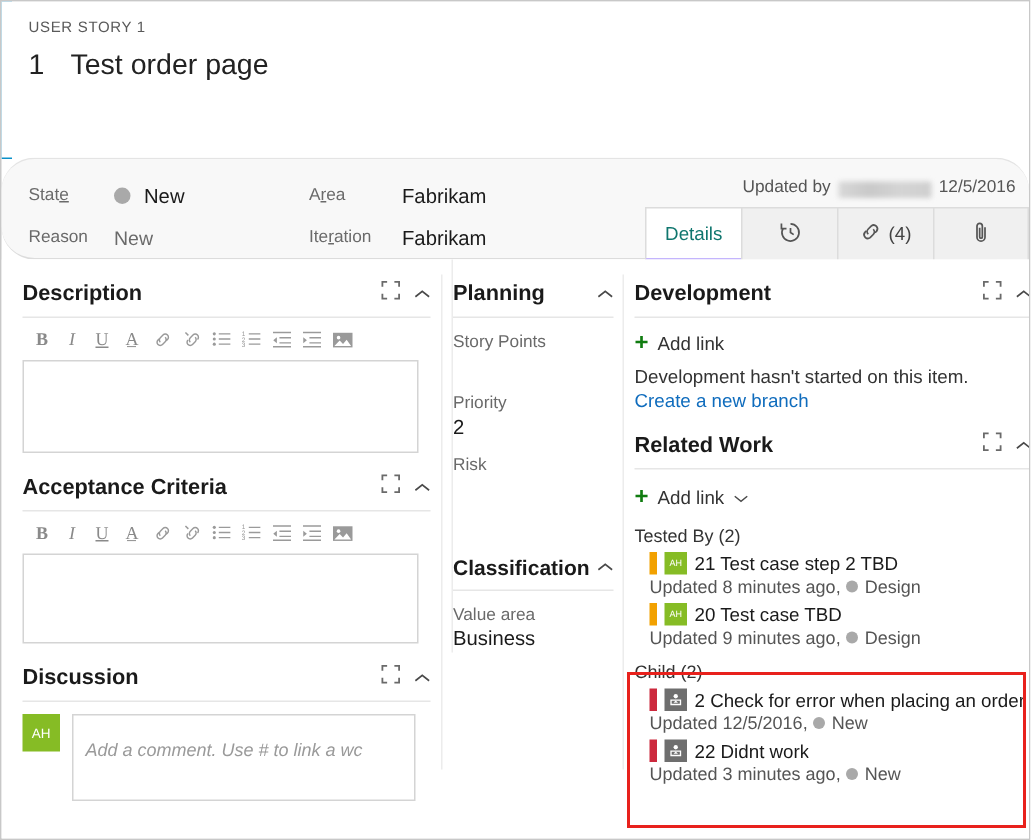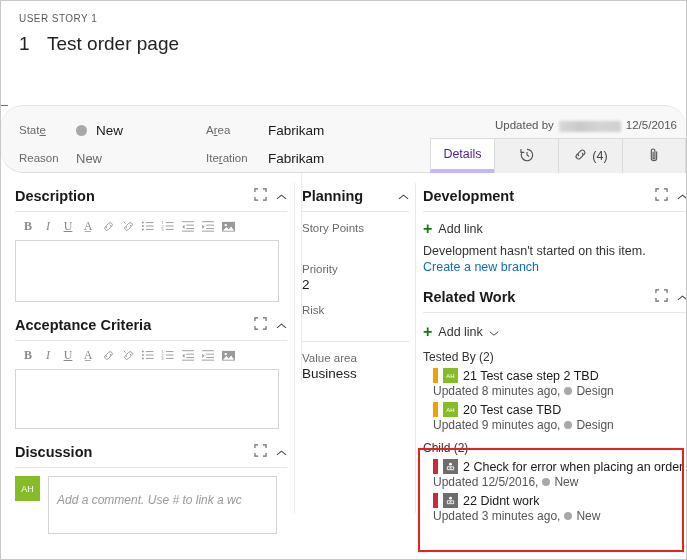--- a/index.html
+++ b/index.html
@@ -126,22 +126,22 @@
     display: flex; align-items: center; justify-content: center;
     background: #f0f0f0;
     border-left: 1px solid #dcdcdc;
     border-top: 1px solid #dcdcdc;
     font-size: 12.5px; color: #444;
     cursor: pointer;
     gap: 4px;
   }
   .tab.active {
     background: #fff;
-    color: #4c1d95;
-    border-bottom: 4px solid #c4b5fd;
+    color: #0f766e;
+    border-bottom: 1px solid #c4b5fd;
   }
   .tab:last-child { border-right: 1px solid #dcdcdc; }
   .tab-count { font-size: 12.5px; color: #444; }
   
   .body {
     position: absolute; left: 0; top: 172px; right: 0; bottom: 0;
     background: #fff;
   }
   .col { position: absolute; top: 0; }
   .col-left   { left: 14px;  width: 272px; }
@@ -535,20 +535,30 @@
 
       <div class="pl-label">Story Points</div>
       <div class="pl-value empty"></div>
 
       <div class="pl-label">Priority</div>
       <div class="pl-value">2</div>
 
       <div class="pl-label">Risk</div>
       <div class="pl-value empty"></div>
 
+      <div class="sec" style="margin-top:34px">
+        <span class="sec-title sm">Classification</span>
+        <span class="sec-icons">
+          <span class="chev">
+            <svg width="11" height="8" viewBox="0 0 12 8" aria-hidden="true">
+              <path d="M1 6l5-4 5 4" fill="none" stroke="#4a4a4a" stroke-width="1.2"></path>
+            </svg>
+          </span>
+        </span>
+      </div>
       <div class="sec-rule"></div>
 
       <div class="pl-label">Value area</div>
       <div class="pl-value">Business</div>
     </div>
 
     <div class="col col-right">
       <div class="sec">
         <span class="sec-title">Development</span>
         <span class="sec-icons">

